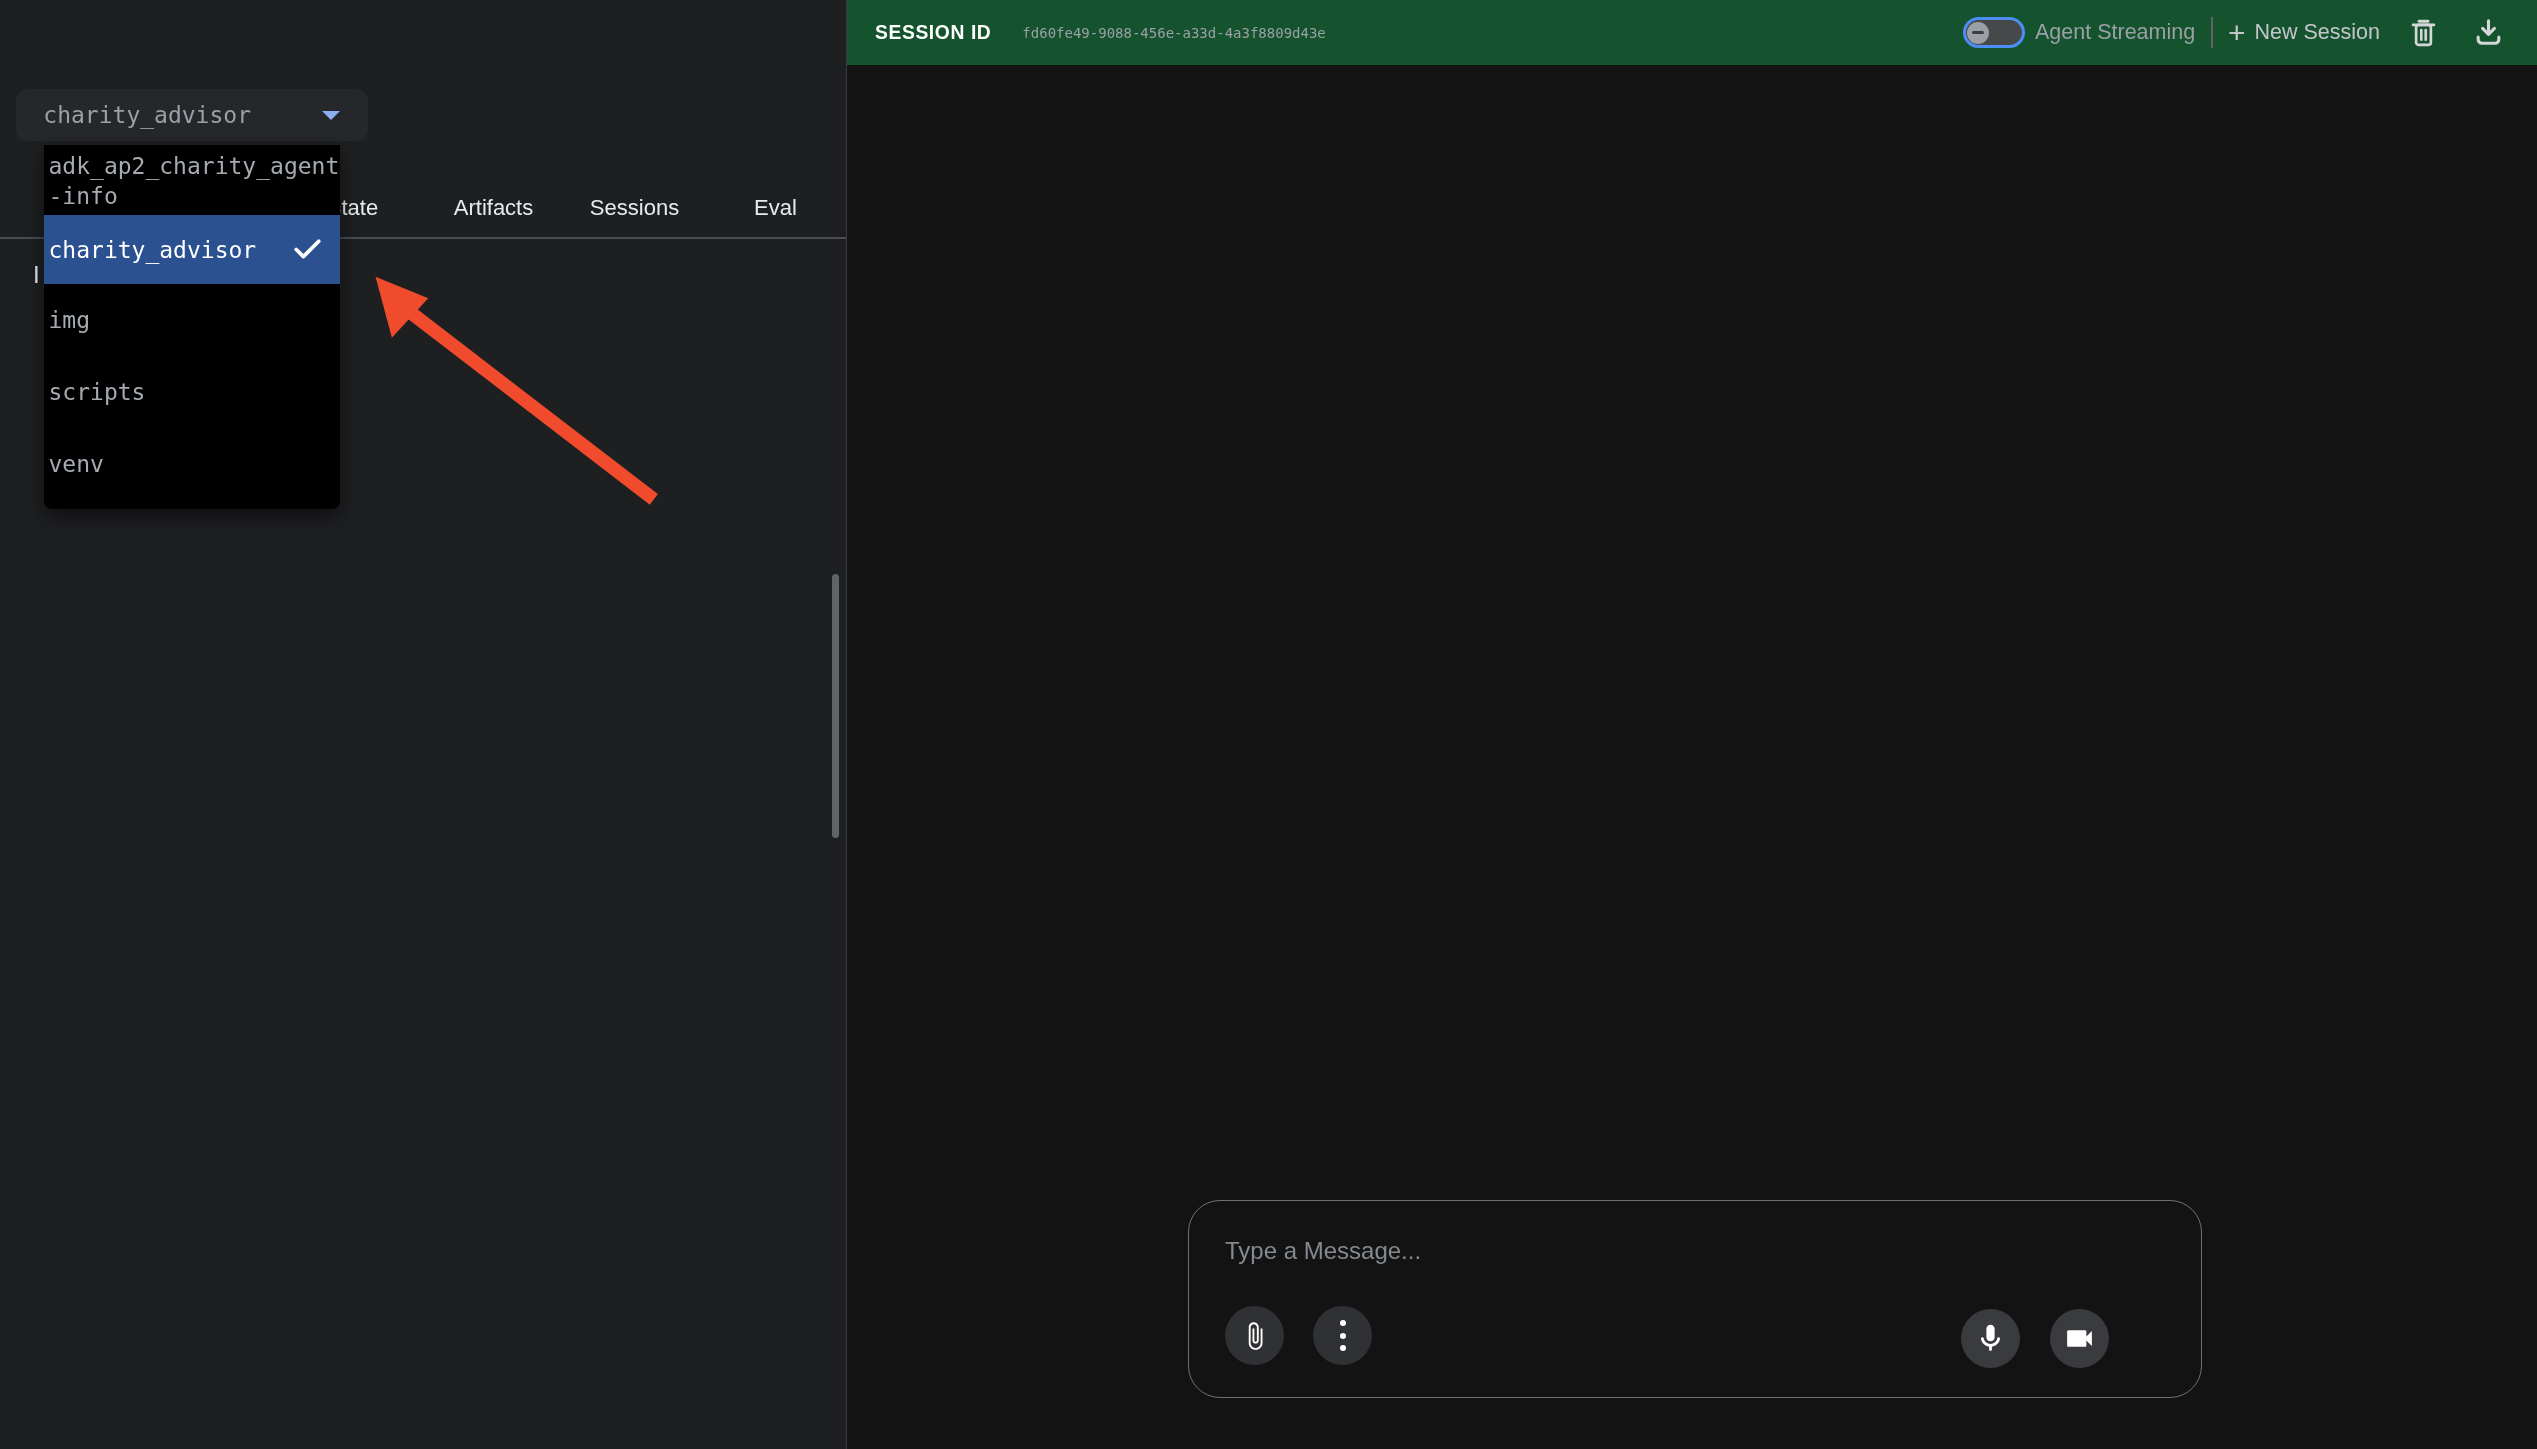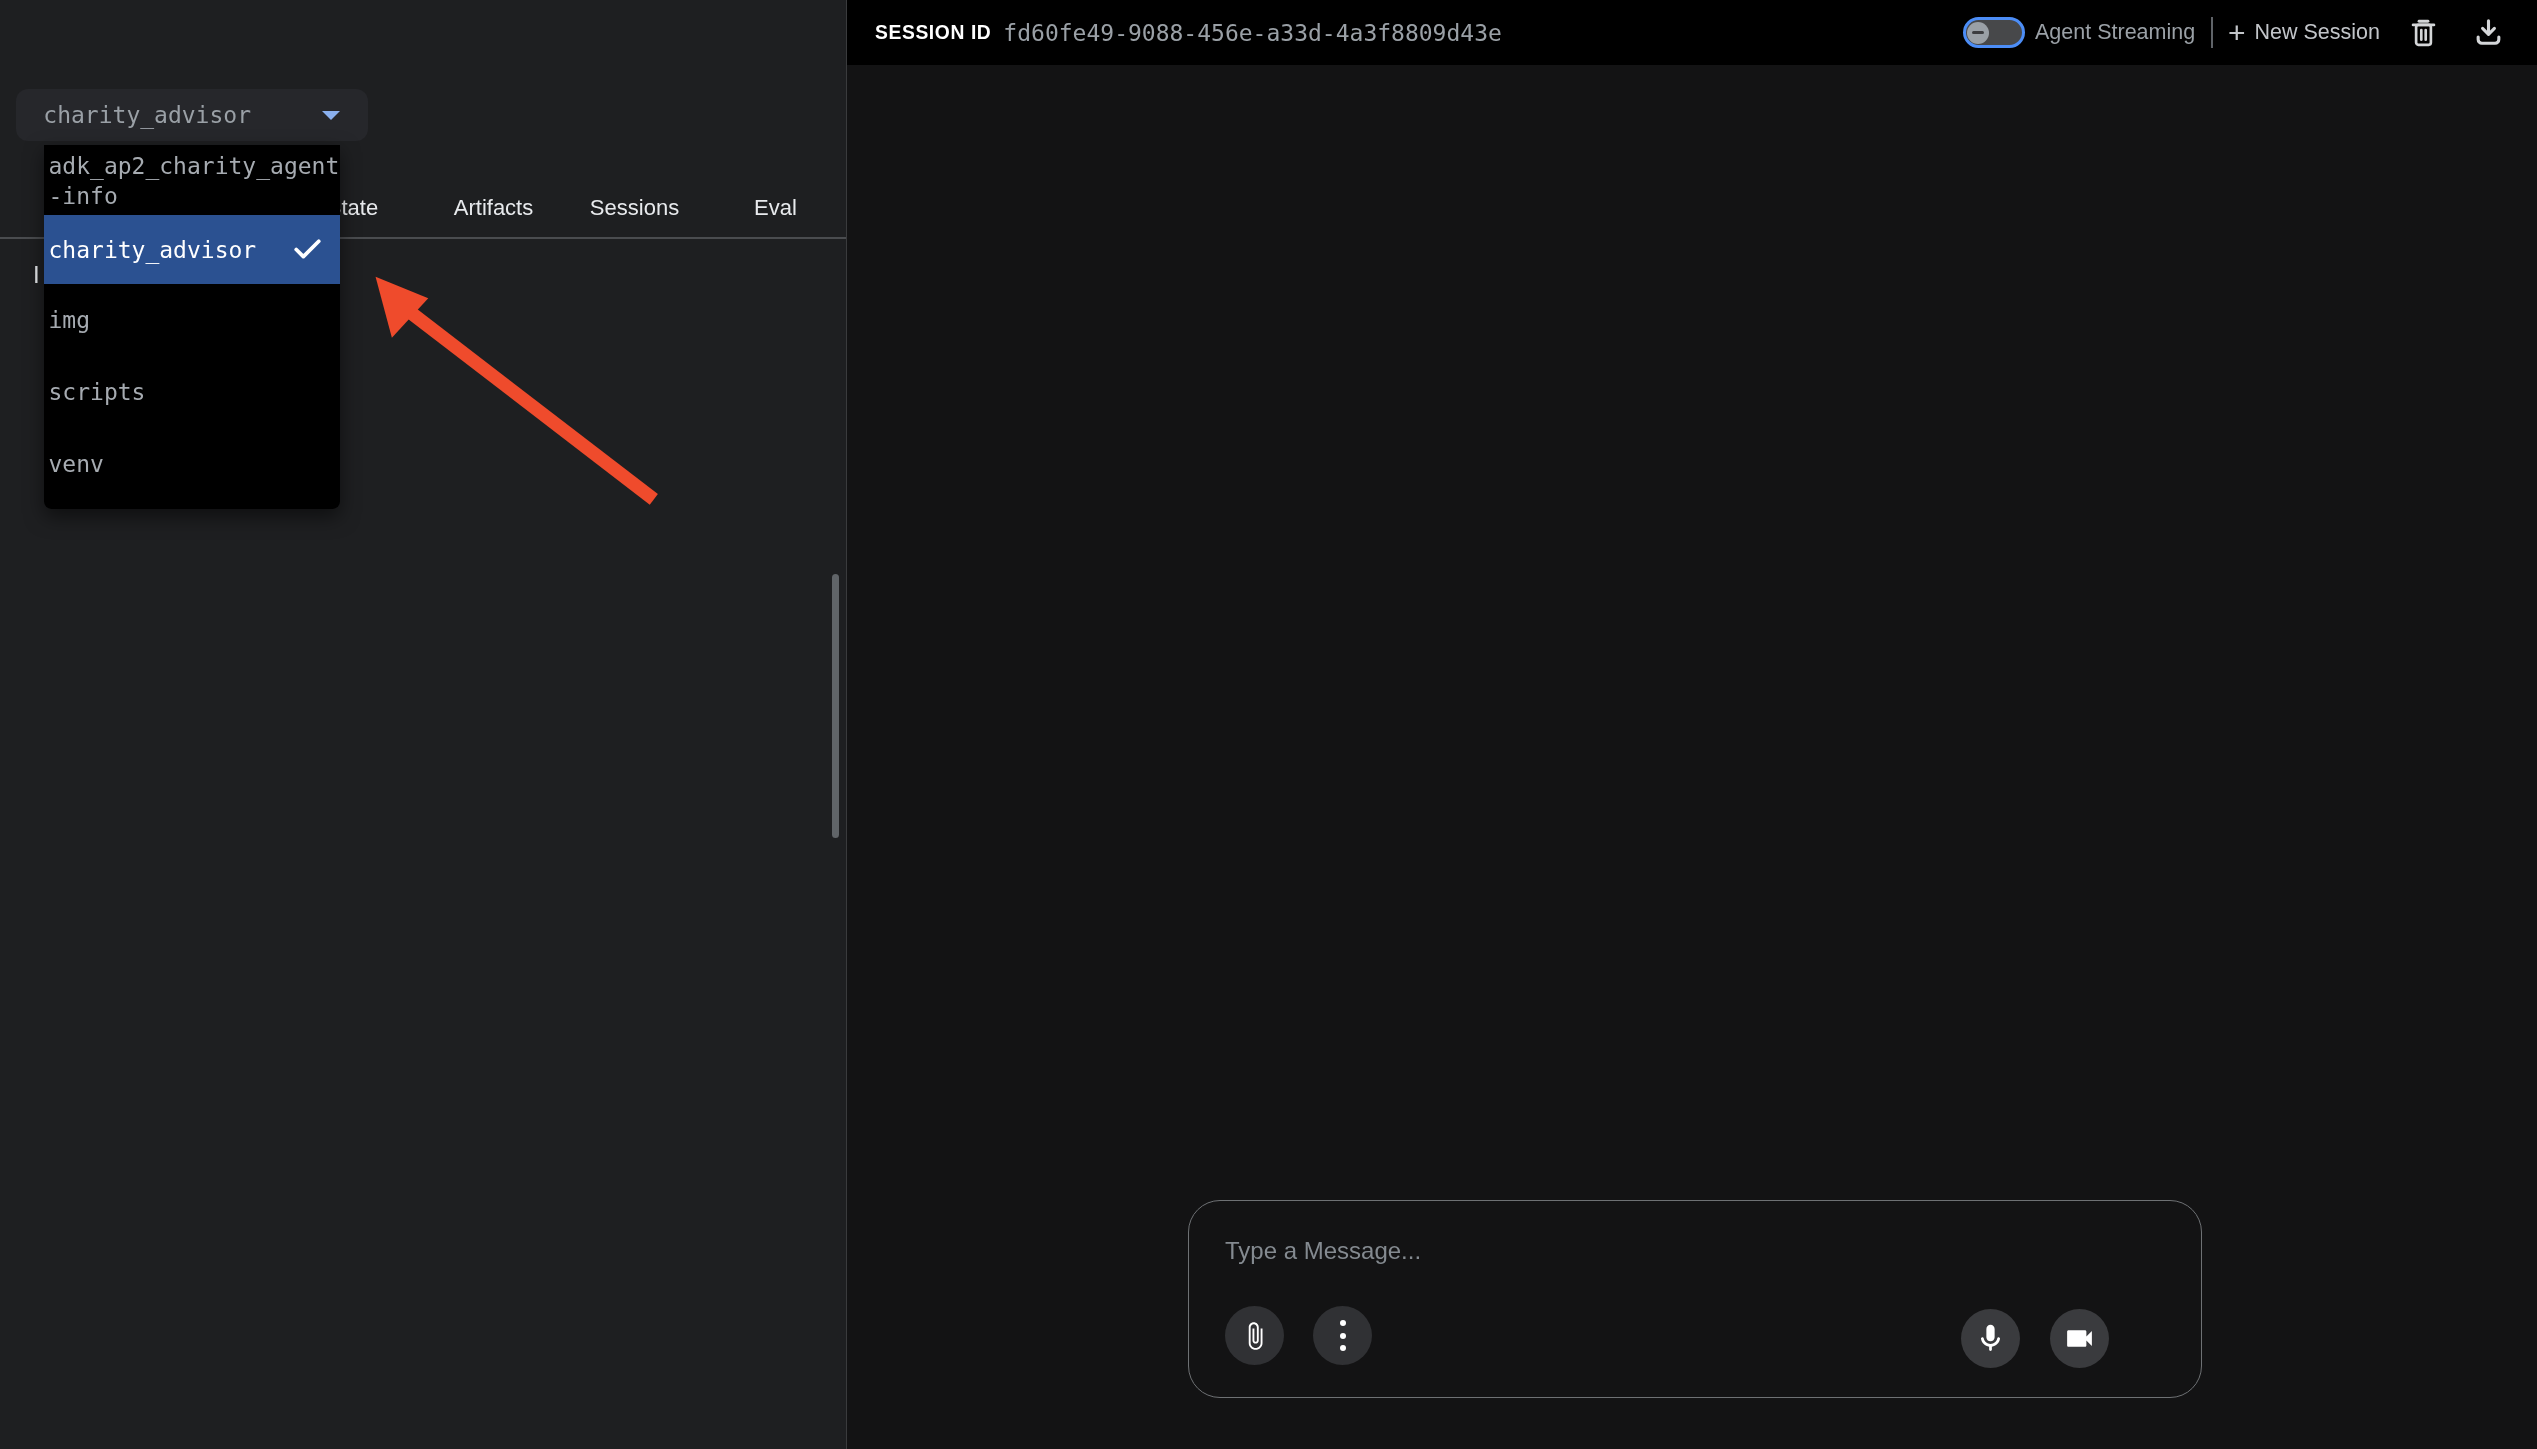--- a/index.html
+++ b/index.html
@@ -41,25 +41,25 @@
   .opt{cursor:pointer;}
   .opt-wrap{height:70px;padding:6px 0 0 4.5px;line-height:30px;word-break:break-all;overflow:hidden;}
   .opt-selected{height:69px;background:#2b5191;color:#ffffff;display:flex;align-items:center;
                 padding-left:4.5px;}
   .opt-selected .check{margin-left:auto;margin-right:19.3px;display:flex;}
   .opt-plain{height:72px;display:flex;align-items:center;padding-left:4.5px;}
 
   
   .main{position:absolute;left:846px;top:0;width:1692px;height:1450px;background:#131314;
         border-left:1.5px solid #3a3b3d;}
-  .topbar{position:absolute;left:0;top:0;width:1690px;height:65px;background:#000000;
+  .topbar{position:absolute;left:0;top:0;width:1690px;height:65px;background:#14532d;
           display:flex;align-items:center;}
   .session-group{display:flex;align-items:center;margin-left:28px;}
   .session-label{color:#ffffff;font-size:19.3px;font-weight:700;letter-spacing:0.6px;}
-  .session-value{margin-left:12px;font-family:"DejaVu Sans Mono",monospace;font-size:23px;
+  .session-value{margin-left:31px;font-family:"DejaVu Sans Mono",monospace;font-size:14px;
                  color:#9aa0a6;}
   .topbar-right{display:flex;align-items:center;margin-left:auto;padding-right:33px;}
   .switch{width:62px;height:31px;border:3px solid #4c8df6;border-radius:18px;background:#47484a;
           position:relative;cursor:pointer;flex:none;}
   .switch-thumb{position:absolute;left:1.5px;top:1.5px;width:22px;height:22px;border-radius:50%;
                 background:#9aa0a6;display:flex;align-items:center;justify-content:center;}
   .switch-dash{width:12px;height:3px;border-radius:1.5px;background:#3c3d40;}
   .token-label{margin-left:10.4px;color:#9aa0a6;font-size:21.5px;}
   .vdivider{margin:0 15px 0 16.3px;width:1.5px;height:31px;background:#5f6368;}
   .new-session{display:flex;align-items:center;color:#c2c5c9;font-size:21.5px;cursor:pointer;}

